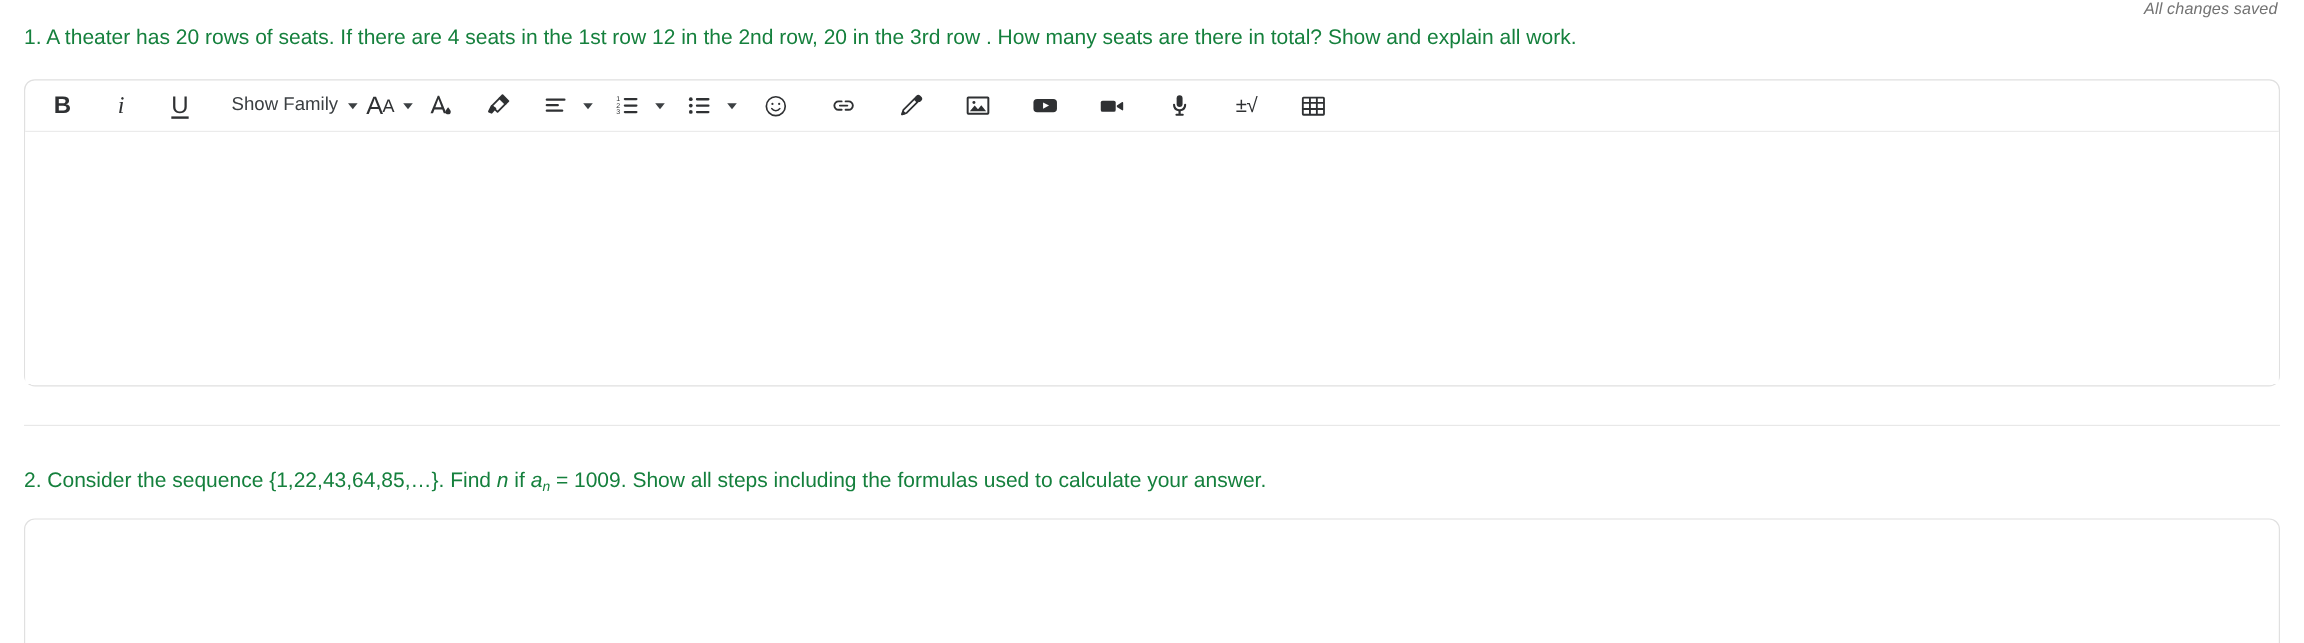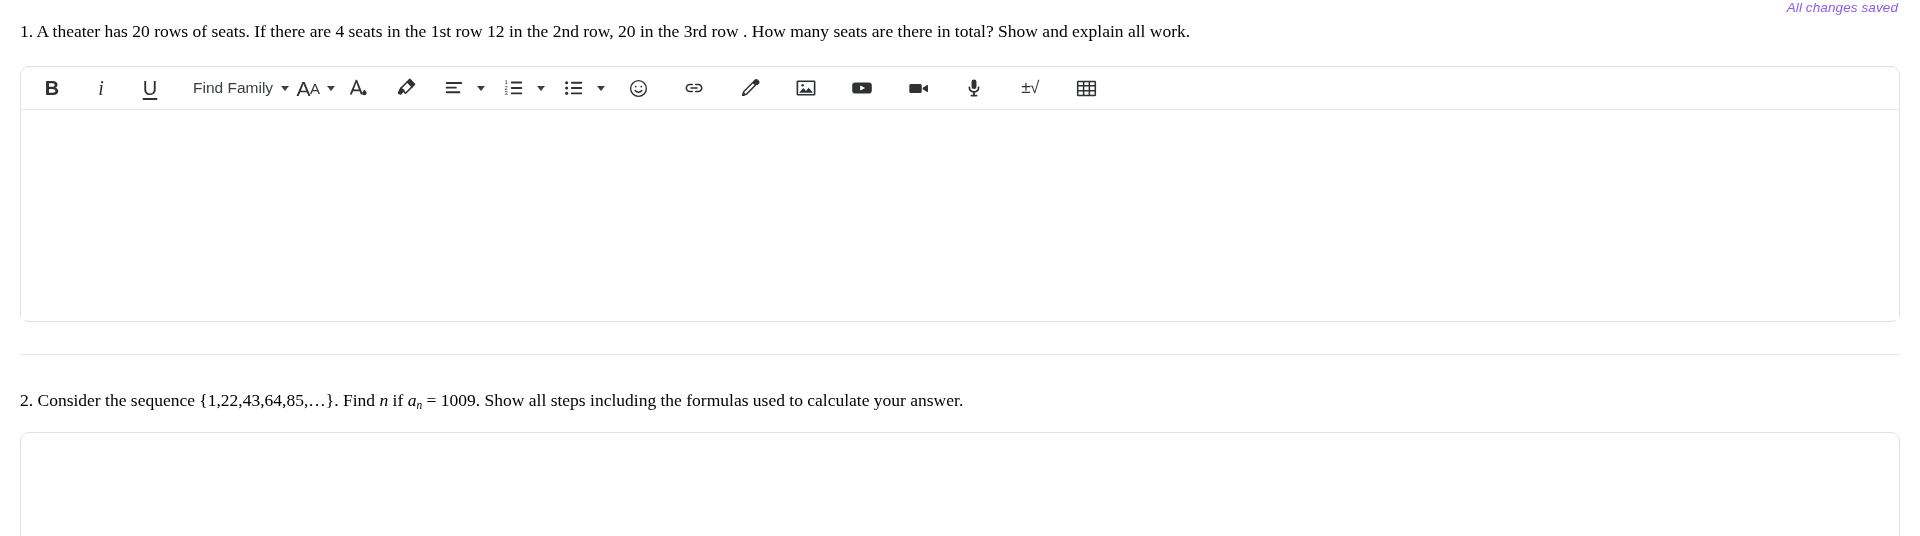--- a/index.html
+++ b/index.html
@@ -23,32 +23,31 @@
     box-sizing: border-box;
   }
 
   
   .save-status {
     position: absolute;
     top: 0px;
     right: 22px;
     font-style: italic;
     font-size: 13.5px;
-    color: #8b5cf6;
+    color: #737373;
     letter-spacing: .1px;
     white-space: nowrap;
   }
 
   
   .question {
     font-size: 17.5px;
     line-height: 1.35;
-    color: #000000;
+    color: #15803d;
     white-space: nowrap;
-    font-family: Liberation Serif, serif;
   }
   .q1 {
     position: absolute;
     left: 20px;
     top: 20px;
   }
   .q2 {
     position: absolute;
     left: 20px;
     top: 389px;
@@ -162,21 +161,21 @@
   <div class="question q1">1. A theater has 20 rows of seats. If there are 4 seats in the 1st row 12 in the 2nd row, 20 in the 3rd row . How many seats are there in total? Show and explain all work.</div>
 
   <div class="editor">
 
     <div class="toolbar">
 
       <div class="tb tb-bold">B</div>
       <div class="tb tb-italic">i</div>
       <div class="tb tb-under">U</div>
 
-      <div class="font-family-label">Find Family</div>
+      <div class="font-family-label">Show Family</div>
       <div class="caret-sm"></div>
 
       <div class="tb aa">
         <span>A</span>
           <span class="small">A</span>
       </div>
       <div class="caret-sm"></div>
 
       <div class="tb">
         <svg width="22" height="22" viewBox="0 0 24 24" fill="#2f3133">

